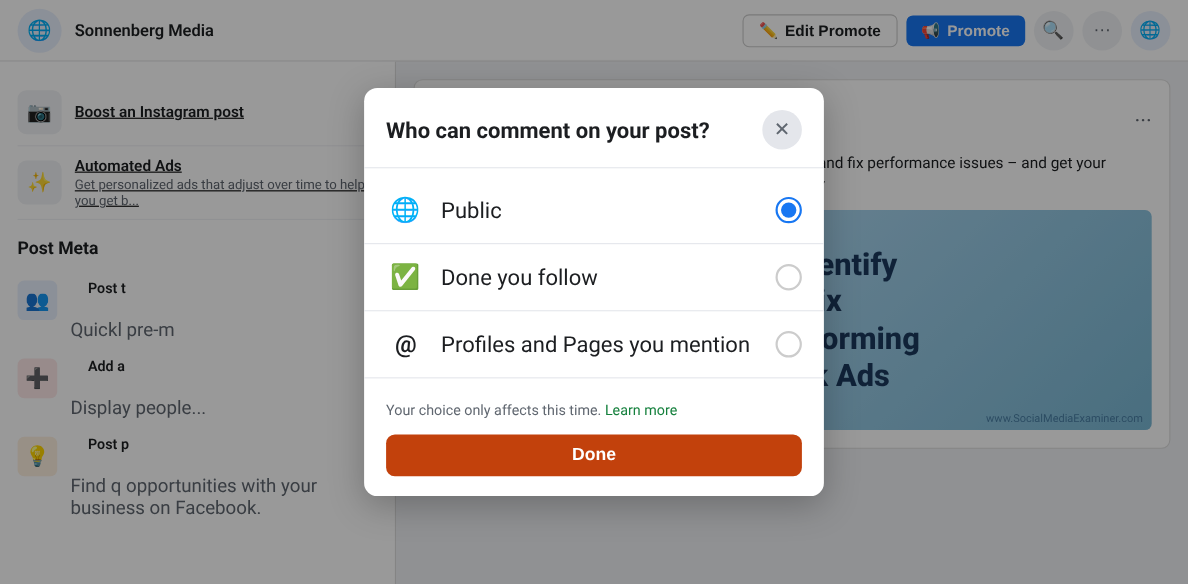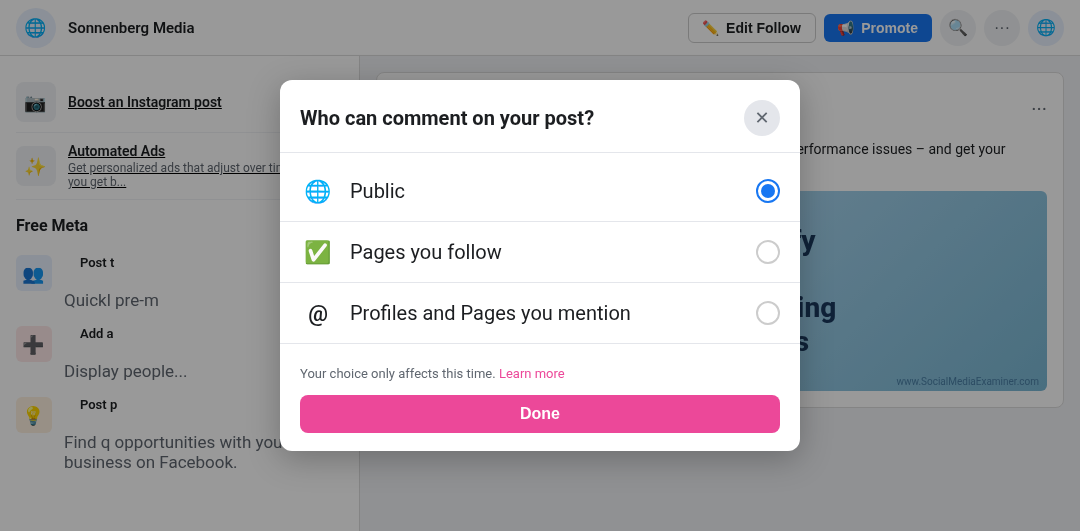--- a/index.html
+++ b/index.html
@@ -216,21 +216,21 @@
       display: flex;
       align-items: center;
       justify-content: center;
       z-index: 100;
     }
 
     
     .modal {
       background: #fff;
       border-radius: 12px;
-      width: 520px;
+      width: 418px;
       box-shadow: 0 8px 32px rgba(0,0,0,0.25);
       overflow: hidden;
     }
     .modal-header {
       padding: 20px 20px 16px;
       border-bottom: 1px solid #e4e6eb;
       display: flex;
       align-items: center;
       justify-content: space-between;
     }
@@ -292,49 +292,49 @@
 
     .modal-footer {
       padding: 14px 20px 18px;
     }
     .footer-note {
       font-size: 13px;
       color: #606770;
       margin-bottom: 14px;
     }
     .footer-note a {
-      color: #ec4899;
+      color: #15803d;
       text-decoration: none;
     }
     .btn-done {
       display: block;
       width: 100%;
       padding: 10px;
-      background: #ec4899;
+      background: #c2410c;
       color: #fff;
       border: none;
       border-radius: 8px;
       font-size: 16px;
       font-weight: 600;
       cursor: pointer;
       text-align: center;
     }
   </style>
 </head>
 <body>
 
 <div class="top-nav">
   <div class="nav-logo">
     <span>🌐</span>
   </div>
   <span class="nav-page-name">Sonnenberg Media</span>
   <div class="nav-actions">
     <button class="btn-edit-follow">
       <span>✏️</span>
-      <span>Edit Follow</span>
+      <span>Edit Promote</span>
     </button>
     <button class="btn-promote">
       <span>📢</span>
       <span>Promote</span>
     </button>
     <button class="nav-icon-btn">
       <span>🔍</span>
     </button>
     <button class="nav-icon-btn">
       <span>···</span>
@@ -357,21 +357,21 @@
     </div>
     <div class="sidebar-item">
       <div class="sidebar-icon">✨</div>
       <div class="sidebar-text">
         <div class="sidebar-title">Automated Ads</div>
         <div class="sidebar-desc">Get personalized ads that adjust over time to help you get b...</div>
       </div>
     </div>
 
     <div style="margin-top:16px;">
-      <div class="sidebar-section-title">Free Meta</div>
+      <div class="sidebar-section-title">Post Meta</div>
       <div class="meta-item">
         <div class="meta-icon blue">👥</div>
         <div class="meta-text">
           <div class="meta-title">Post t</div>
           <div class="meta-desc">Quickl pre-m</div>
         </div>
       </div>
       <div class="meta-item">
         <div class="meta-icon pink">➕</div>
         <div class="meta-text">
@@ -430,21 +430,21 @@
       <div class="option-row">
         <div class="option-icon">🌐</div>
         <span class="option-label">Public</span>
         <div class="radio-outer selected">
           <div class="radio-inner"></div>
         </div>
       </div>
 
       <div class="option-row">
         <div class="option-icon">✅</div>
-        <span class="option-label">Pages you follow</span>
+        <span class="option-label">Done you follow</span>
         <div class="radio-outer"></div>
       </div>
 
       <div class="option-row">
         <div class="option-icon" style="font-size:22px;font-weight:600;">@</div>
         <span class="option-label">Profiles and Pages you mention</span>
         <div class="radio-outer"></div>
       </div>
     </div>
 

